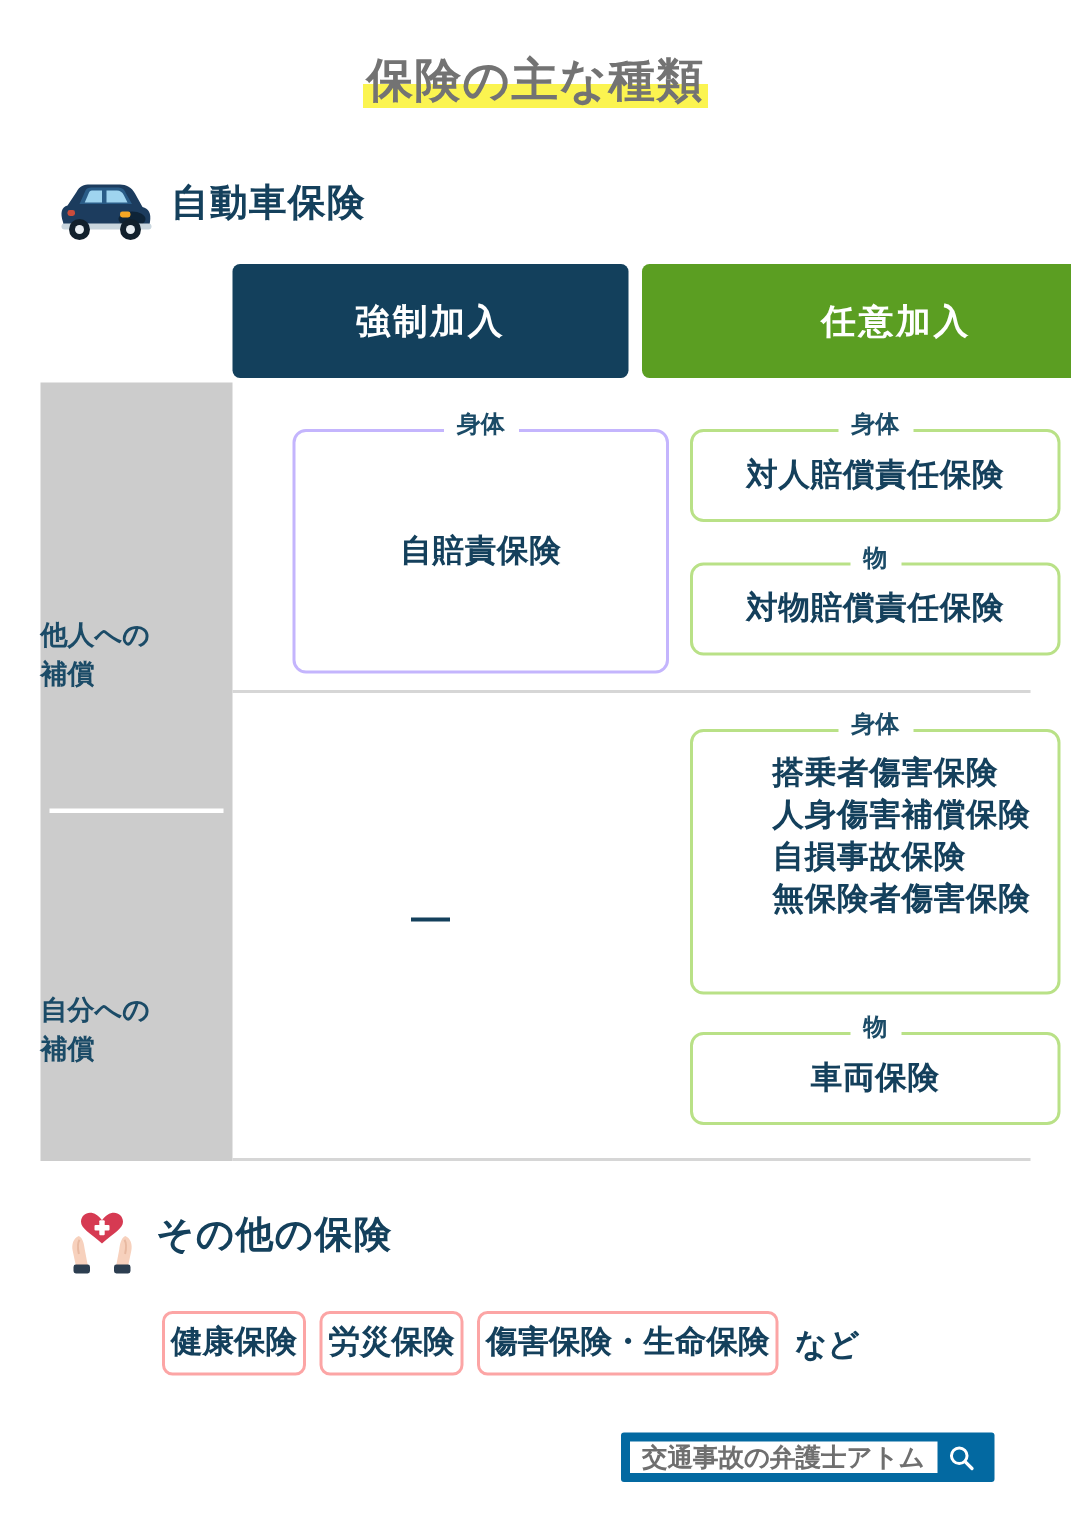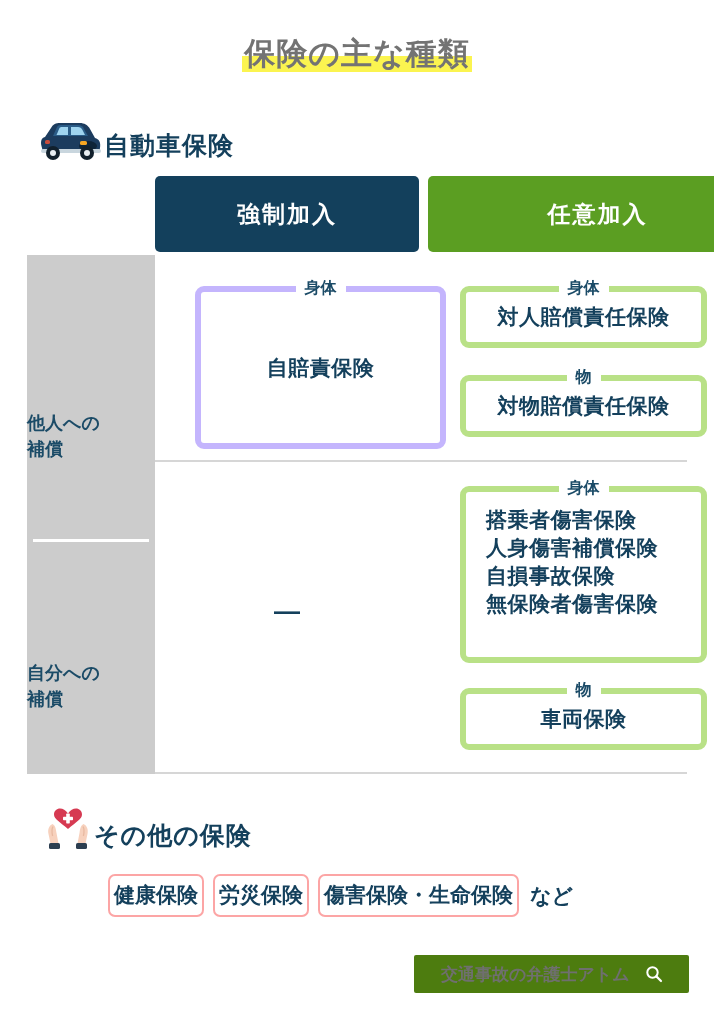--- a/index.html
+++ b/index.html
@@ -45,21 +45,22 @@
   }
   .title .txt {
     position: relative;
     z-index: 1;
   }
 
   
   .sec-head {
     position: absolute;
     display: flex;
-    align-items: flex-end;
+    align-items: flex-start;
+    gap: 10px;
   }
   .sec-head.car { top: 118px; left: 36px; }
   .sec-head.other { top: 806px; left: 42px; }
   .sec-head-label {
     font-size: 25px;
     font-weight: bold;
     color: #14405c;
     letter-spacing: 1px;
   }
   .icon-car, .icon-heart {
@@ -142,21 +143,21 @@
     width: 532px;
     height: 2px;
     background: #d6d6d6;
   }
   .row-sep.mid { top: 284px; }
   .row-sep.bottom { top: 596px; }
 
   
   .fbox {
     position: absolute;
-    border: 6px solid #c4b5fd;
+    border: 2px solid #c4b5fd;
     border-radius: 9px;
     box-sizing: border-box;
   }
   .fbox.green { border-color: #b9e187; }
   .fbox-legend {
     position: absolute;
     top: -12px;
     left: 50%;
     transform: translateX(-50%);
     background: #ffffff;
@@ -180,20 +181,21 @@
     top: 0; left: 0; right: 0; bottom: 0;
     display: flex;
     align-items: center;
     justify-content: center;
     flex-direction: column;
   }
   .fbox-body.list {
     margin-top: 14px;
     text-align: left;
     padding-left: 20px;
+    margin-left: 33px;
   }
   .fbox-body.list div { white-space: nowrap; }
 
   
   #box-jibaiseki { left: 168px; top: 110px; width: 251px; height: 163px; }
   #box-taijin   { left: 433px; top: 110px; width: 247px; height: 62px; }
   #box-taibutsu { left: 433px; top: 199px; width: 247px; height: 62px; }
   #box-self-body{ left: 433px; top: 310px; width: 247px; height: 177px; }
   #box-shatai   { left: 433px; top: 512px; width: 247px; height: 62px; }
 
@@ -236,23 +238,23 @@
     margin-left: 2px;
   }
 
   
   .watermark {
     position: absolute;
     top: 955px;
     left: 414px;
     display: flex;
     align-items: stretch;
-    background: #4d7c0f;
+    background: #0369a1;
     border-radius: 2px;
-    padding: 19px;
+    padding: 6px;
     height: 33px;
     box-sizing: border-box;
   }
   .watermark-field {
     background: #ffffff;
     color: #6f6f6f;
     font-size: 17px;
     font-weight: bold;
     display: flex;
     align-items: center;

